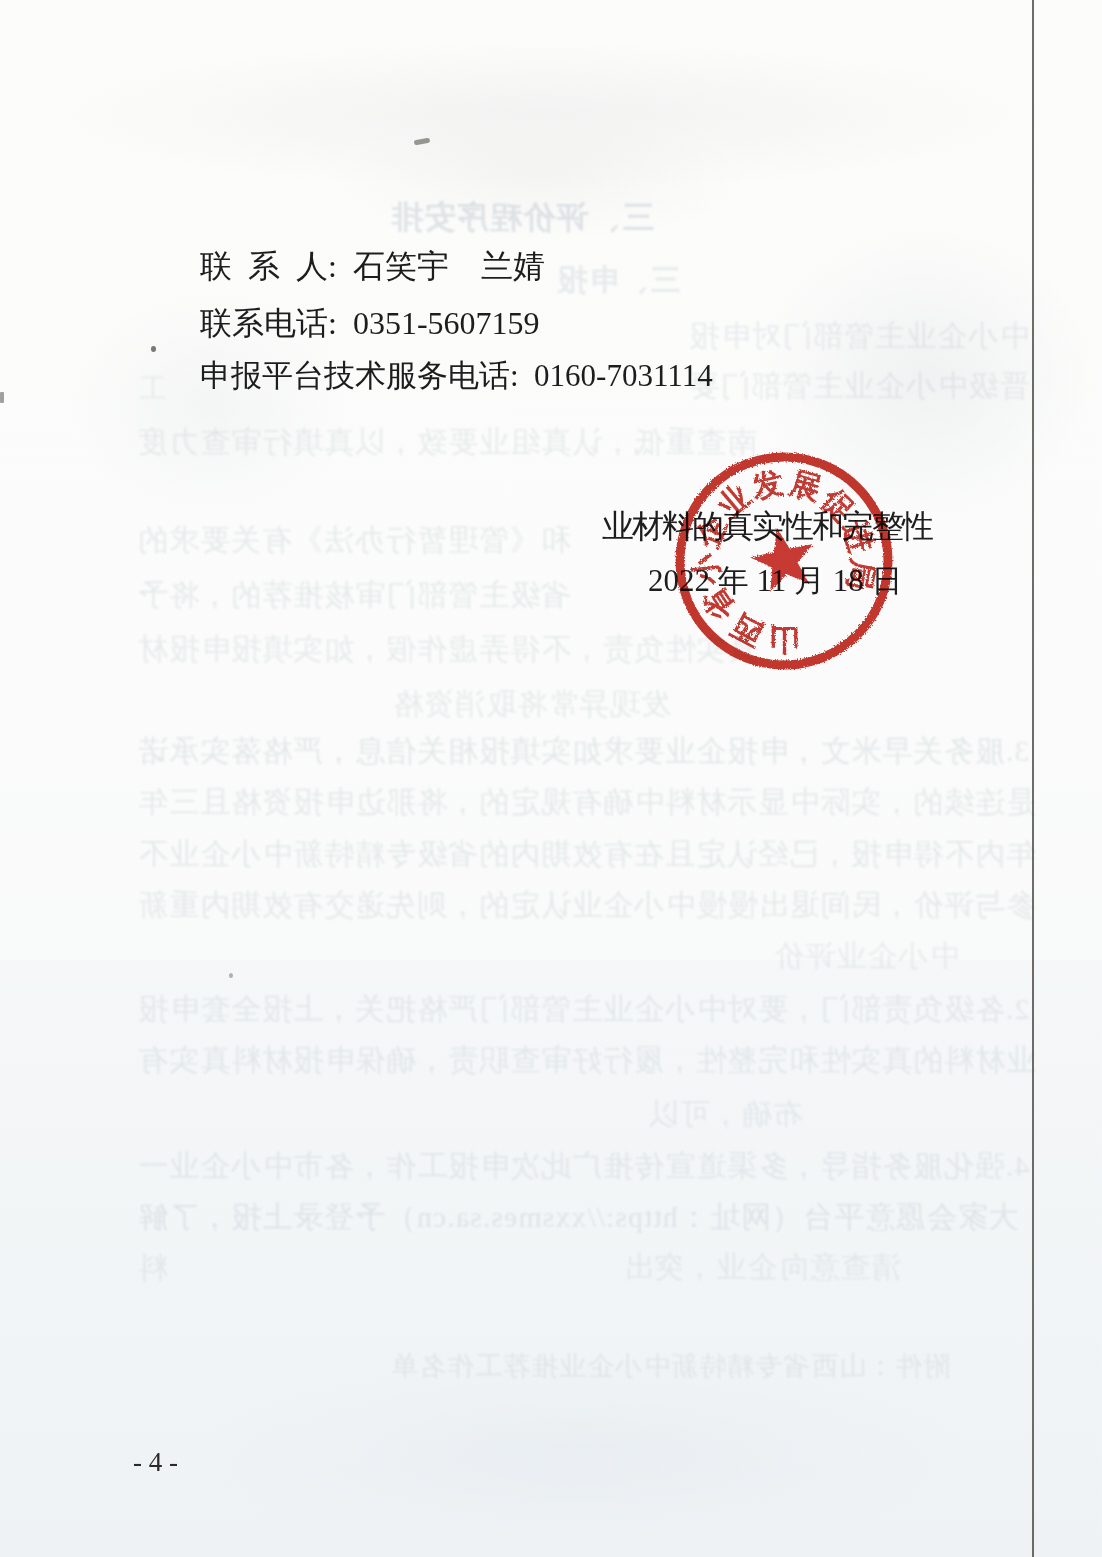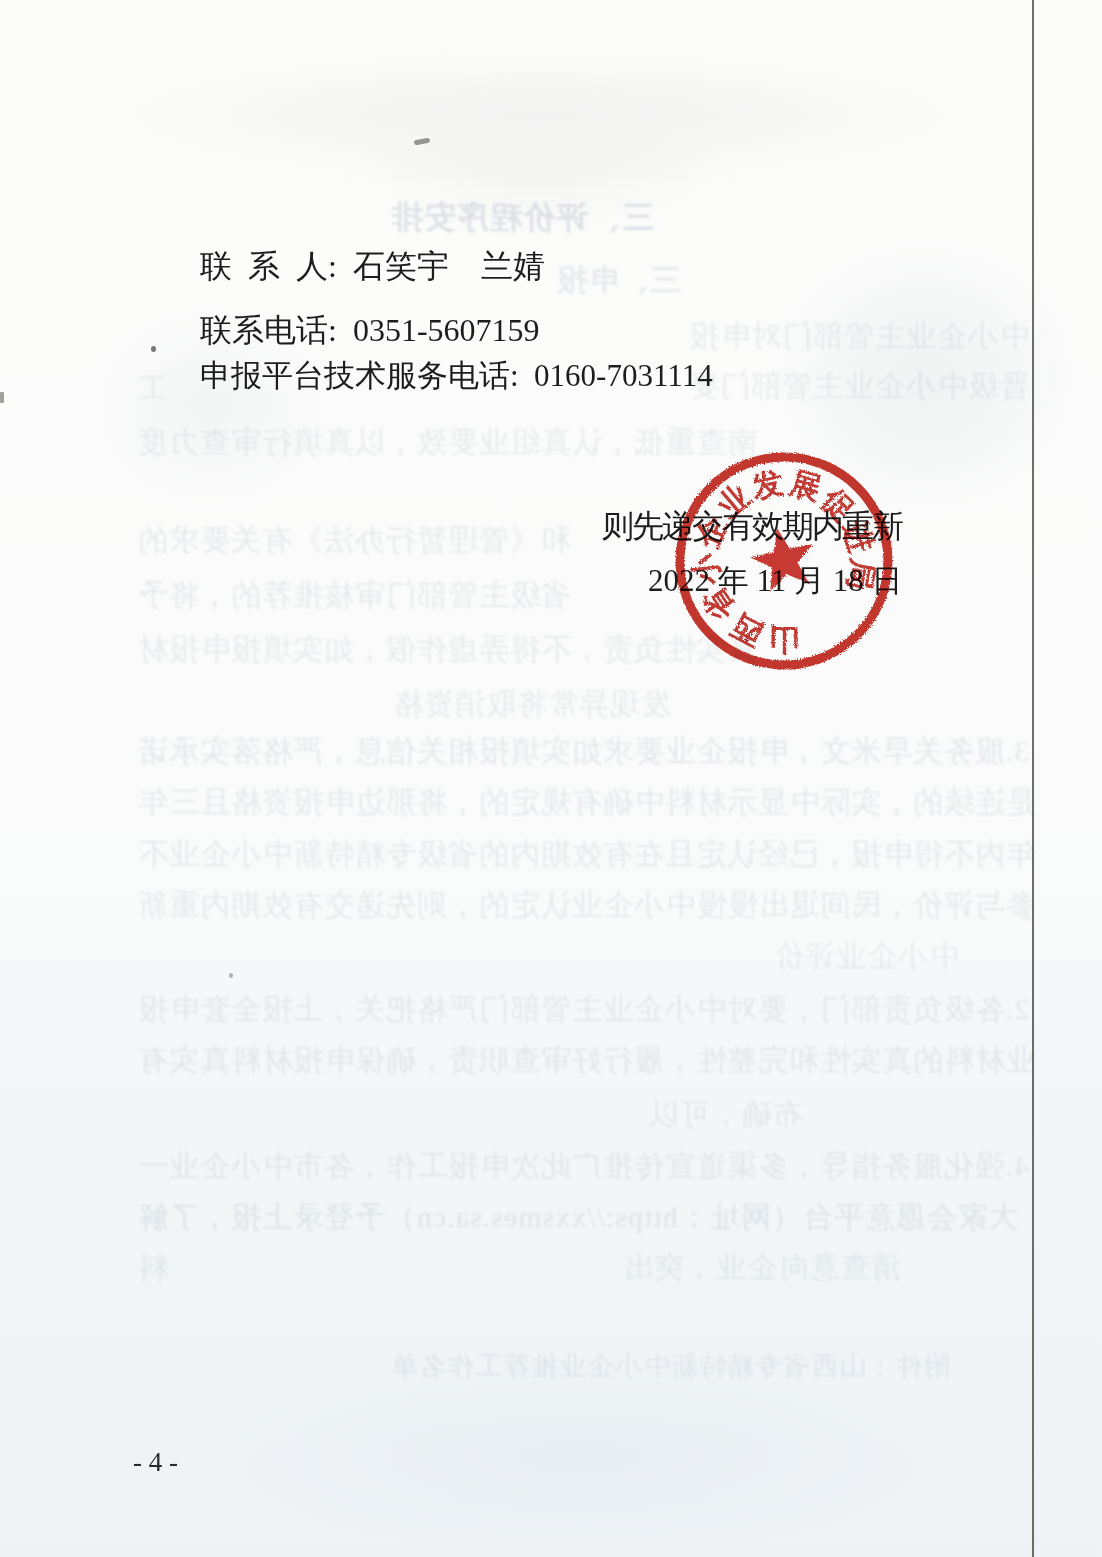--- a/index.html
+++ b/index.html
@@ -20,21 +20,21 @@
   .b6{left:330px;top:120px;width:420px;height:120px;background:radial-gradient(ellipse at 50% 50%,rgba(198,200,198,.12),rgba(198,200,198,0) 70%);}
 
   .vline{position:absolute;left:1032px;top:0;width:2px;height:1557px;background:#45443f;opacity:.78;}
 
   .docline{
     position:absolute;white-space:pre;color:#1d1d1d;
     font-family:Liberation Serif, serif;
     font-size:32px;line-height:1.15;
   }
   .contact1{left:200px;top:248px;}
-  .contact2{left:200px;top:312px;}
+  .contact2{left:200px;top:305px;}
   .contact3{left:200px;top:358px;font-size:31px;}
   .orgline{left:602px;top:508px;letter-spacing:-2px;}
   .dateline{left:648px;top:563px;font-size:31px;}
   .pagenum{left:133px;top:1447px;font-size:27px;color:#2a2a2a;}
 
   .ghost{
     position:absolute;white-space:pre;
     font-family:"Liberation Serif","DejaVu Serif",serif;
     color:#64788e;
     transform:scaleX(-1);
@@ -92,21 +92,21 @@
       <div class="ghost" style="left: 137px; top: 1146px; font-size: 30px; font-weight: 400; opacity: 0.12;">4.强化服务指导，多渠道宣传推广此次申报工作，各市中小企业一</div>
       <div class="ghost" style="left: 137px; top: 1197px; font-size: 30px; font-weight: 400; opacity: 0.14;">大家会愿意平台（网址：https://xxsmes.sa.cn）予登录上报，了解</div>
       <div class="ghost" style="left: 137px; top: 1248px; font-size: 30px; font-weight: 400; opacity: 0.11;">料</div>
       <div class="ghost" style="left: 622px; top: 1247px; font-size: 30px; font-weight: 400; opacity: 0.11;">清查意向企业，突出</div>
       <div class="ghost" style="left: 390px; top: 1348px; font-size: 27px; font-weight: 400; opacity: 0.12;">附件：山西省专精特新中小企业推荐工作名单</div>
     </div>
 
   <div class="docline contact1">联  系  人:  石笑宇　兰婧</div>
   <div class="docline contact2">联系电话:  0351-5607159</div>
   <div class="docline contact3">申报平台技术服务电话:  0160-7031114</div>
-  <div class="docline orgline">则先递交有效期内重新</div>
+  <div class="docline orgline">业材料的真实性和完整性</div>
   <div class="docline dateline">2022 年 11 月 18 日</div>
   <div class="docline pagenum">- 4 -</div>
 
   <svg class="seal" width="240" height="240" viewBox="0 0 240 240">
     <defs>
       <filter id="roughen" x="-10%" y="-10%" width="120%" height="120%">
         <feTurbulence type="fractalNoise" baseFrequency="0.72" numOctaves="2" result="n"></feTurbulence>
         <feDisplacementMap in="SourceGraphic" in2="n" scale="3.5"></feDisplacementMap>
       </filter>
     </defs>

